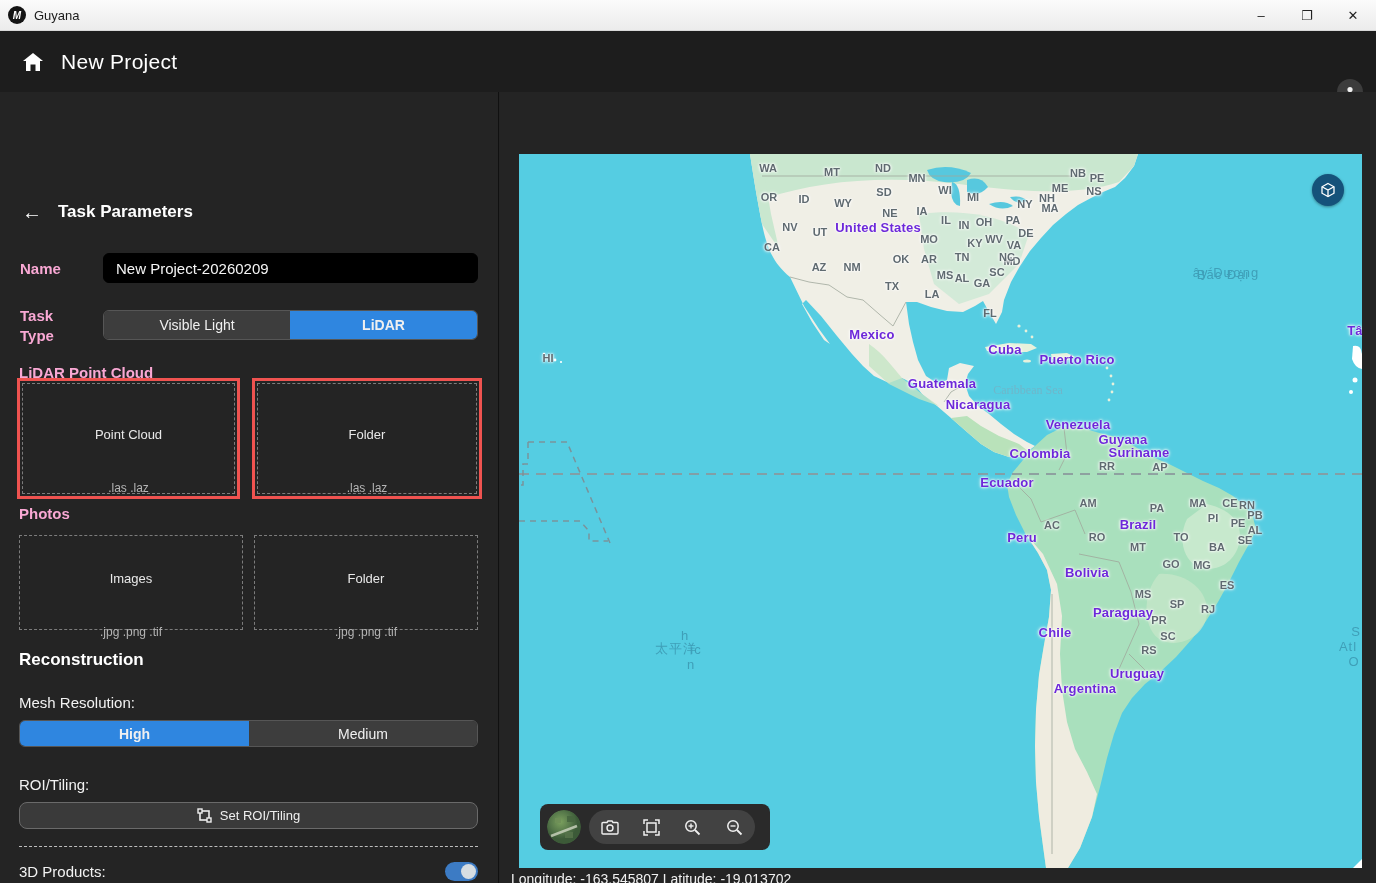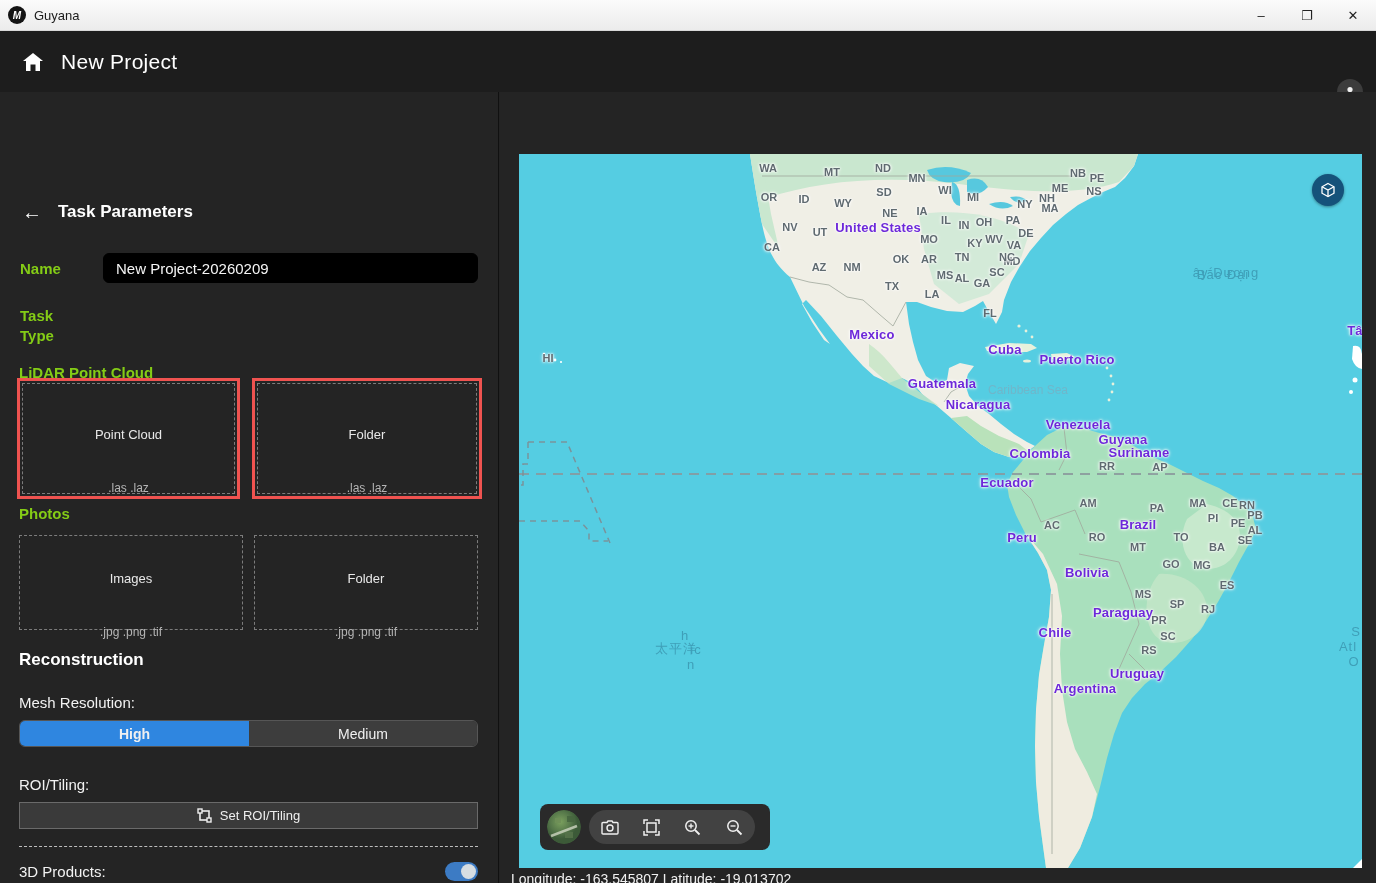--- a/index.html
+++ b/index.html
@@ -29,41 +29,41 @@
 
   
   .left-panel  { position:absolute; left:0; top:92px; width:499px; height:791px; background:#242424;
                  border-right:1px solid #101010; }
   .right-panel { position:absolute; left:500px; top:92px; width:876px; height:791px; background:#242424; }
 
   .back-row { position:absolute; left:22px; top:110px; display:flex; align-items:center; }
   .back-ic { color:#fff; font-size:20px; line-height:1; margin-right:16px; cursor:pointer; }
   .sec-title-lg { color:#fff; font-size:17px; font-weight:bold; }
 
-  .lbl { position:absolute; color:#84cc16; font-size:15px; font-weight:bold; }
+  .lbl { position:absolute; color:#f9a8d4; font-size:15px; font-weight:bold; }
   .lbl-n { position:absolute; color:#f2f2f2; font-size:15px; font-weight:400; }
 
   .name-input { position:absolute; left:103px; top:161px; width:375px; height:30px; background:#000;
                 border:1px solid #000; border-radius:6px; color:#f5f5f5; font-size:15px; padding:0 12px;
                 font-family:"Liberation Sans",sans-serif; }
 
   .seg { position:absolute; display:flex; border-radius:6px; overflow:hidden; border:1px solid #565656; }
   .seg > div { display:flex; align-items:center; justify-content:center; color:#f0f0f0;
                font-size:14px; cursor:pointer; }
   .seg .on  { background:#2f86e0; font-weight:bold; }
   .seg .off { background:#3d3d3d; }
 
   .redbox { position:absolute; border:3px solid #ef5350; }
   .dropbox { position:absolute; border:1px dashed #7c7c7c; display:flex; flex-direction:column;
              align-items:center; justify-content:center; cursor:pointer;gap:36px; }
   .dropbox .dlabel { color:#e8e8e8; font-size:13px; margin-top:8px; }
   .dropbox .dfmt   { color:#b5b5b5; font-size:12px; margin-top:3px; }
 
   .roi-btn { position:absolute; left:19px; top:710px; width:459px; height:27px; background:#3a3a3a;
-             border:1px solid #6a6a6a; border-radius:0; display:flex; align-items:center;
+             border:1px solid #6a6a6a; border-radius:8px; display:flex; align-items:center;
              justify-content:center; color:#efefef; font-size:13px; gap:8px; cursor:pointer; }
   .dash-div { position:absolute; left:19px; top:754px; width:459px; border-top:1px dashed #bdbdbd; }
 
   .toggle { position:absolute; left:445px; top:770px; width:33px; height:19px; border-radius:10px;
             background:#3c7bc4; cursor:pointer; }
   .toggle .knob { position:absolute; right:2px; top:2px; width:15px; height:15px; border-radius:50%;
                   background:#d6dde2; }
 
   
   .map-title { position:absolute; left:520px; top:112px; color:#fff; font-size:17px; font-weight:bold; }
@@ -127,20 +127,24 @@
   <div class="left-panel">
     <div class="back-row">
       <span class="back-ic">←</span>
       <span class="sec-title-lg">Task Parameters</span>
     </div>
 
     <span class="lbl" style="left:20px;top:168px;">Name</span>
     <input class="name-input" value="New Project-20260209" style="">
 
     <span class="lbl" style="left:20px;top:214px;width:62px;line-height:20px;">Task Type</span>
+    <div class="seg" style="left:103px;top:218px;width:375px;height:30px;">
+      <div class="off" style="width:187px;">Visible Light</div>
+      <div class="on" style="width:188px;">LiDAR</div>
+    </div>
 
     <span class="lbl" style="left:19px;top:272px;">LiDAR Point Cloud</span>
 
     <div class="redbox" style="left:17px;top:286px;width:223px;height:121px;"></div>
     <div class="redbox" style="left:252px;top:286px;width:230px;height:121px;"></div>
 
     <div class="dropbox" style="left:22px;top:291px;width:213px;height:111px;">
       <svg width="20" height="20" viewBox="0 0 20 20">
         <g fill="#f0f0f0">
           <circle cx="10" cy="3" r="1.6"></circle>
@@ -392,21 +396,21 @@
           <span class="mlbl ml-state" style="left: 683px; top: 411px;">MG</span>
           <span class="mlbl ml-state" style="left: 708px; top: 431px;">ES</span>
           <span class="mlbl ml-state" style="left: 624px; top: 440px;">MS</span>
           <span class="mlbl ml-state" style="left: 658px; top: 450px;">SP</span>
           <span class="mlbl ml-state" style="left: 689px; top: 455px;">RJ</span>
           <span class="mlbl ml-state" style="left: 640px; top: 466px;">PR</span>
           <span class="mlbl ml-state" style="left: 649px; top: 482px;">SC</span>
           <span class="mlbl ml-state" style="left: 630px; top: 496px;">RS</span>
           <span class="mlbl ml-ocean" style="left: 704px; top: 104px; margin-top: 16px;">Bắc Đại</span>
           <span class="mlbl ml-ocean" style="left: 707px; top: 118px;">ây Dương</span>
-          <span class="mlbl ml-sea" style="left: 509px; top: 236px;">Caribbean Sea</span>
+          <span class="mlbl ml-sea" style="left: 509px; top: 236px; font-family: Liberation Serif, serif;">Caribbean Sea</span>
           <span class="mlbl ml-ocean" style="left: 157px; top: 495px;">太平洋</span>
           <span class="mlbl ml-ocean" style="left: 166px; top: 481px;">h</span>
           <span class="mlbl ml-ocean" style="left: 177px; top: 495px;">ic</span>
           <span class="mlbl ml-ocean" style="left: 172px; top: 510px;">n</span>
           <span class="mlbl ml-ocean" style="left: 837px; top: 477px;">S</span>
           <span class="mlbl ml-ocean" style="left: 829px; top: 492px;">Atl</span>
           <span class="mlbl ml-ocean" style="left: 835px; top: 507px;">O</span>
         </div>
 
       <div class="cube-btn">

